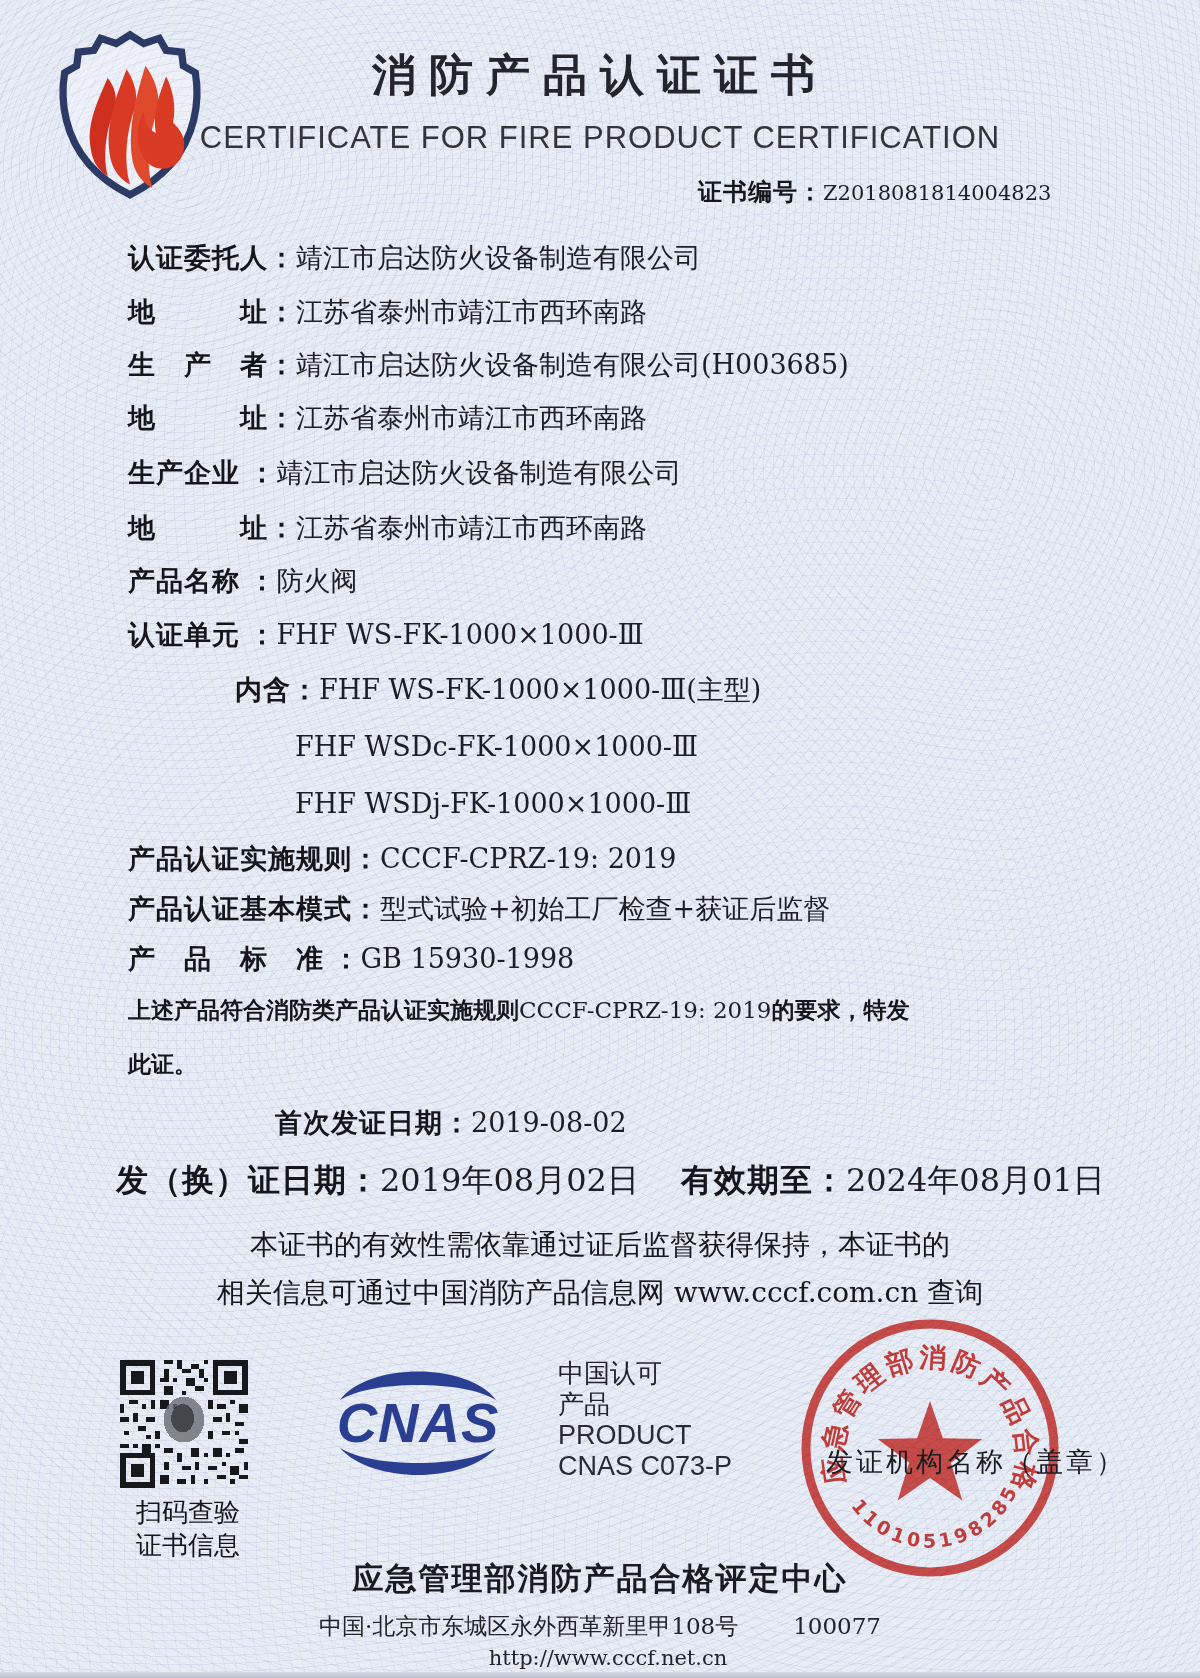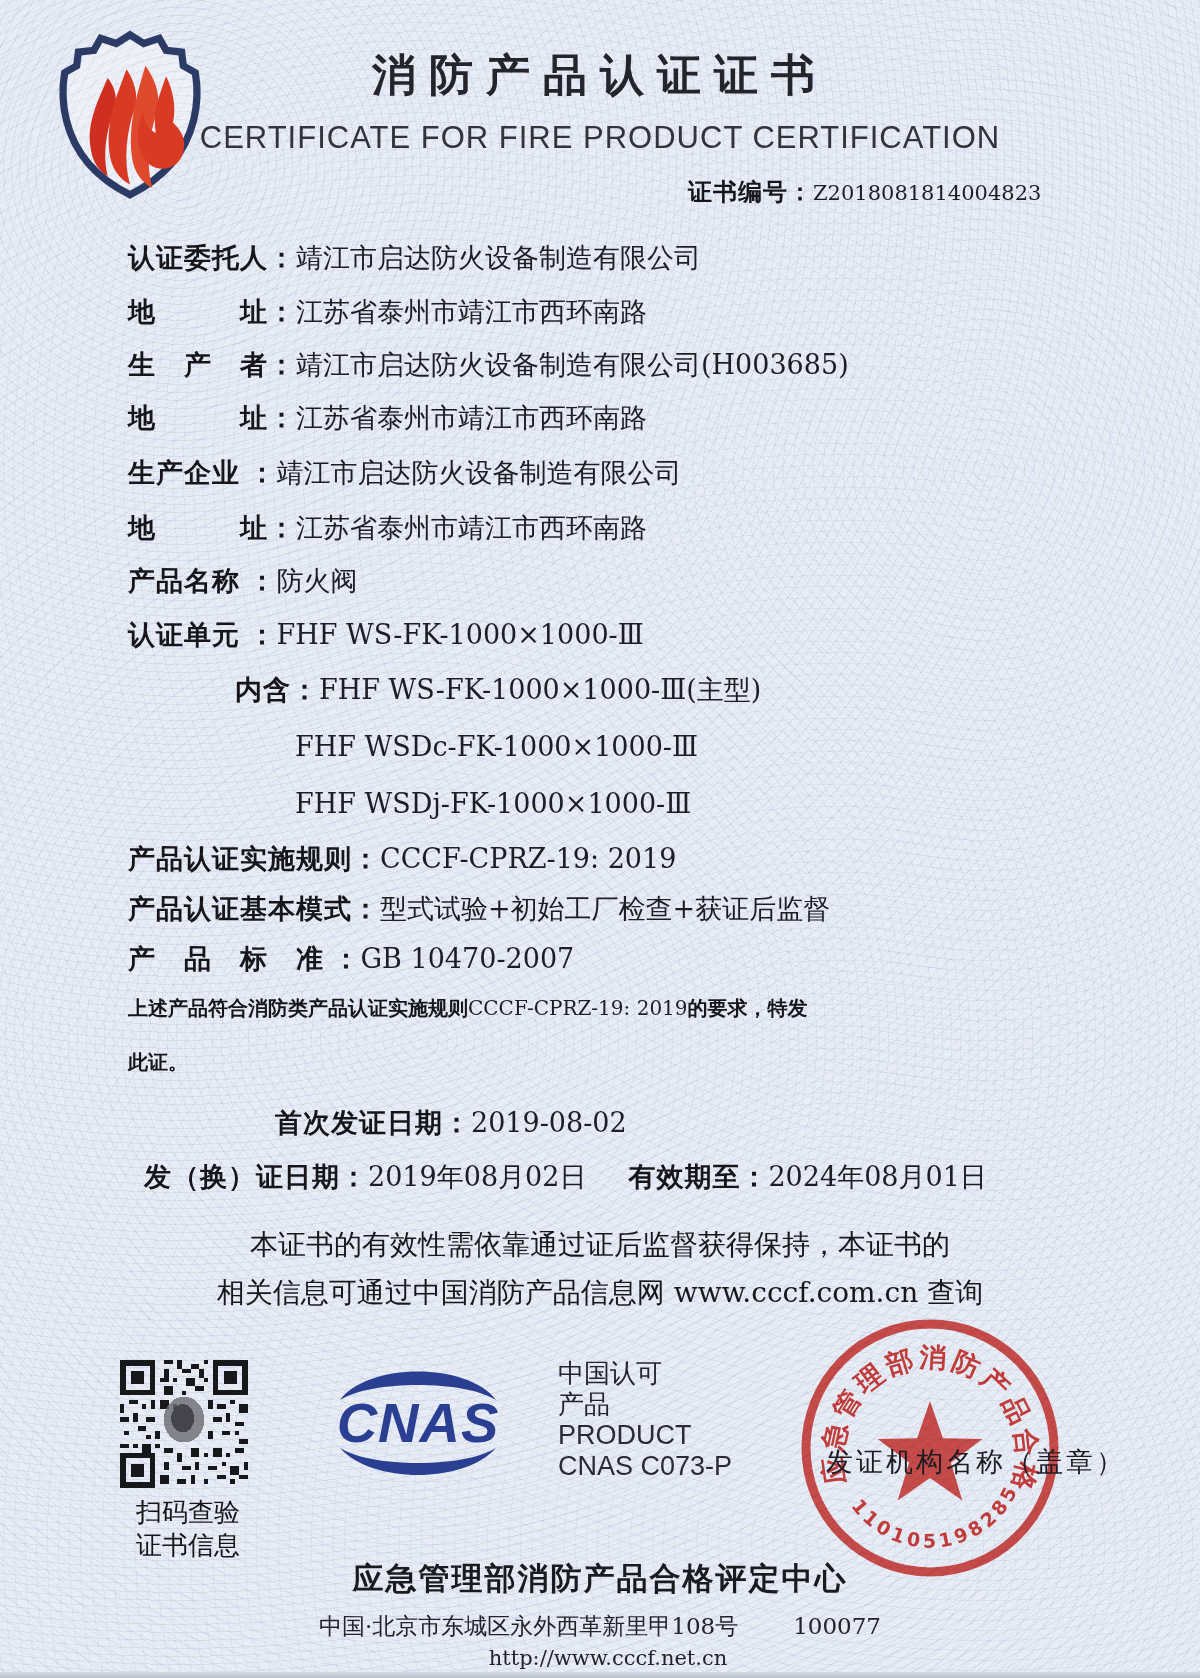--- a/index.html
+++ b/index.html
@@ -10,43 +10,43 @@
     background-image:
       repeating-radial-gradient(circle at 15% 10%, rgba(115,135,190,0.13) 0 1px, transparent 1px 8px),
       repeating-radial-gradient(circle at 82% 28%, rgba(115,135,190,0.10) 0 1px, transparent 1px 10px),
       repeating-radial-gradient(circle at 35% 62%, rgba(115,135,190,0.10) 0 1px, transparent 1px 9px),
       repeating-radial-gradient(circle at 70% 92%, rgba(115,135,190,0.09) 0 1px, transparent 1px 11px);
     overflow:hidden;
     font-family:"Liberation Sans","DejaVu Sans",sans-serif;
     text-decoration:underline;
   }
   .abs{position:absolute;}
-  .sans{font-family:"Liberation Sans","DejaVu Sans",sans-serif;}
+  .sans{font-family:"Liberation Sans","DejaVu Sans",sans-serif;margin-left:10px;}
   .serif{font-family:"DejaVu Serif","Liberation Serif",serif;}
   .title{
     left:0;top:46px;width:100%;text-align:center;
     font-size:44px;font-weight:700;letter-spacing:13px;color:#24242c;
   }
   .subtitle{
     left:0;top:120px;width:100%;text-align:center;
     font-size:31px;font-weight:400;letter-spacing:1px;color:#33333c;
   }
   .certno{left:688px;top:176px;font-size:24px;white-space:nowrap;}
   .certno .lbl{font-size:24px;}
   .certno .val{font-size:21px;}
   .row{left:128px;font-size:27px;white-space:nowrap;line-height:1.35;}
   .lbl{font-weight:700;color:#15151b;letter-spacing:1px;}
   .val{font-family:"DejaVu Serif","Liberation Serif",serif;color:#1d1d26;font-weight:400;}
   .pad1{padding-left:107px;}
   .pad2{padding-left:167px;}
-  .stmt{left:128px;font-size:20px;white-space:nowrap;}
+  .stmt{left:128px;font-size:23px;white-space:nowrap;}
   .stmt .b{font-weight:700;color:#15151b;}
   .stmt .c{font-family:"DejaVu Serif","Liberation Serif",serif;color:#1d1d26;}
   .dates1{left:275px;font-size:27px;white-space:nowrap;}
-  .dates2{left:144px;font-size:27px;white-space:nowrap;}
+  .dates2{left:116px;font-size:32px;white-space:nowrap;}
   .gap{display:inline-block;width:42px;}
   .notice{left:0;width:100%;text-align:center;font-size:28px;color:#17171d;
           font-family:"DejaVu Serif","Liberation Serif",serif;font-weight:500;}
   .qrcap{left:136px;top:1496px;font-size:26px;line-height:33px;color:#15151b;
          font-family:"DejaVu Serif","Liberation Serif",serif;}
   .accred{left:558px;top:1358px;font-size:26px;line-height:31px;color:#23232e;}
   .accred .cn{font-family:"DejaVu Serif","Liberation Serif",serif;}
   .accred .en{font-family:"Liberation Sans","DejaVu Sans",sans-serif;font-size:27px;color:#2a2a35;}
   .stampwrap{left:788px;top:1306px;width:284px;height:284px;opacity:.93;mix-blend-mode:multiply;}
   .stampoverlay{left:826px;top:1444px;font-size:27px;letter-spacing:3px;color:#1b1b21;
@@ -88,21 +88,21 @@
   <div class="abs row" style="top:400px"><span class="lbl">地　　　址：</span><span class="val">江苏省泰州市靖江市西环南路</span></div>
   <div class="abs row" style="top:455px"><span class="lbl">生产企业 ：</span><span class="val">靖江市启达防火设备制造有限公司</span></div>
   <div class="abs row" style="top:510px"><span class="lbl">地　　　址：</span><span class="val">江苏省泰州市靖江市西环南路</span></div>
   <div class="abs row" style="top:563px"><span class="lbl">产品名称 ：</span><span class="val">防火阀</span></div>
   <div class="abs row" style="top:617px"><span class="lbl">认证单元 ：</span><span class="val">FHF WS-FK-1000×1000-Ⅲ</span></div>
   <div class="abs row pad1" style="top:672px"><span class="lbl">内含：</span><span class="val">FHF WS-FK-1000×1000-Ⅲ(主型)</span></div>
   <div class="abs row pad2" style="top:729px"><span class="val">FHF WSDc-FK-1000×1000-Ⅲ</span></div>
   <div class="abs row pad2" style="top:786px"><span class="val">FHF WSDj-FK-1000×1000-Ⅲ</span></div>
   <div class="abs row" style="top:841px"><span class="lbl">产品认证实施规则：</span><span class="val">CCCF-CPRZ-19: 2019</span></div>
   <div class="abs row" style="top:891px"><span class="lbl">产品认证基本模式：</span><span class="val">型式试验+初始工厂检查+获证后监督</span></div>
-  <div class="abs row" style="top:941px"><span class="lbl">产　品　标　准 ：</span><span class="val">GB 10470-2007</span></div>
+  <div class="abs row" style="top:941px"><span class="lbl">产　品　标　准 ：</span><span class="val">GB 15930-1998</span></div>
 
   <div class="abs stmt" style="top:995px">
     <span class="b">上述产品符合消防类产品认证实施规则</span><span class="c">CCCF-CPRZ-19: 2019</span><span class="b">的要求，特发</span>
   </div>
   <div class="abs stmt" style="top:1049px">
     <span class="b">此证。</span>
   </div>
 
   <div class="abs dates1" style="top:1105px">
     <span class="lbl">首次发证日期：</span><span class="val">2019-08-02</span>

